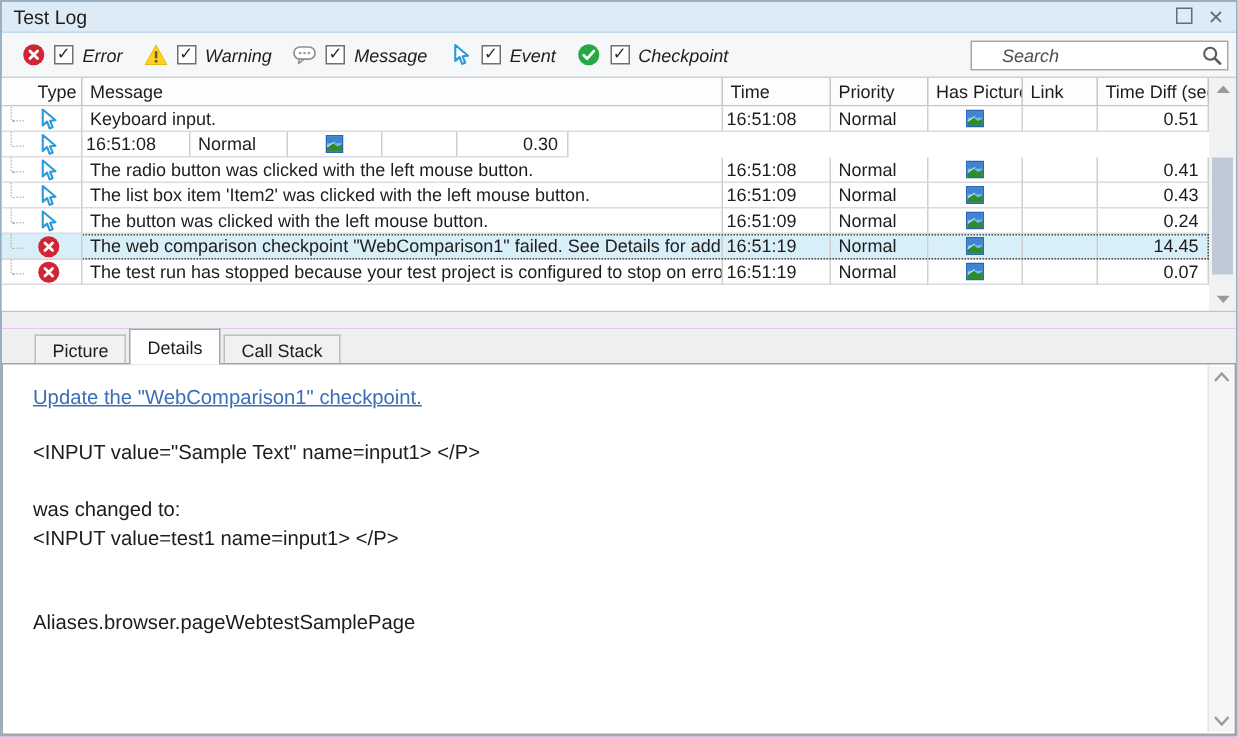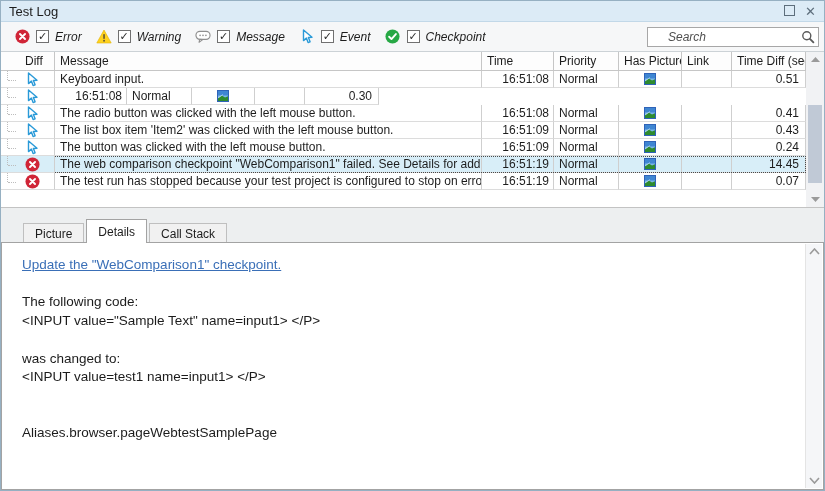--- a/index.html
+++ b/index.html
@@ -36,21 +36,21 @@
   .grid-header{display:flex;height:18px;flex:0 0 18px;background:#fdfdfd;border-bottom:1px solid #c6c6c6;}
   .hcell{box-sizing:border-box;border-right:1px solid #c6c6c6;font-size:12px;color:#1d1d1d;
          padding:2px 0 0 5px;white-space:nowrap;overflow:hidden;}
   .row{display:flex;height:17px;flex:0 0 17px;background:#fff;}
   .row.selected{background:var(--selection,#d8eef8);outline:1px dotted #4a4a4a;outline-offset:-1px;}
   .row.selected .cell{background:var(--selection,#d8eef8);}
   .cell{box-sizing:border-box;border-right:1px solid #cfcfcf;border-bottom:1px solid #dcdcdc;
         font-size:12px;color:#1d1d1d;white-space:nowrap;overflow:hidden;display:flex;align-items:center;}
   .c-type{width:54px;position:relative;padding-left:24px;}
   .c-msg{width:427px;padding-left:5px;}
-  .c-time{width:72px;justify-content:flex-end;padding-right:4px;}
+  .c-time{width:72px;justify-content:flex-end;padding-right:22px;}
   .c-pri{width:65px;padding-left:5px;}
   .c-pic{width:63px;justify-content:center;}
   .c-link{width:50px;}
   .c-diff{width:74px;justify-content:flex-end;padding-right:6px;}
   .tree{position:absolute;left:6px;top:0;bottom:7px;width:8px;border-left:1px dotted #bdbdbd;}
   .tree::after{content:"";position:absolute;left:0;bottom:-1px;width:8px;border-top:1px dotted #bdbdbd;}
   .r-icon{display:inline-flex;width:15px;height:15px;}
   .grid-filler{flex:1;background:#fff;}
 
   
@@ -155,21 +155,21 @@
             <circle cx="5.8" cy="5.8" r="4" fill="none" stroke="#5a5a5a" stroke-width="1.4"></circle>
             <line x1="8.9" y1="8.9" x2="12.4" y2="12.4" stroke="#5a5a5a" stroke-width="1.8" stroke-linecap="round"></line>
           </svg>
         </span>
     </span>
   </div>
 
   <div class="tablewrap">
     <div class="grid-main">
       <div class="grid-header">
-          <div class="hcell c-type" style="display: block;">Diff</div>
+          <div class="hcell c-type" style="display: block;">Type</div>
           <div class="hcell c-msg" style="display: block;">Message</div>
           <div class="hcell c-time" style="display: block;">Time</div>
           <div class="hcell c-pri" style="display: block;">Priority</div>
           <div class="hcell c-pic" style="display: block;">Has Picture</div>
           <div class="hcell c-link" style="display: block;">Link</div>
           <div class="hcell c-diff" style="display: block;">Time Diff (sec)</div>
         </div>
       <div>
           <div class="row">
     <div class="cell c-type">
@@ -384,21 +384,20 @@
       <div class="tab">Picture</div>
       <div class="tab active">Details</div>
       <div class="tab">Call Stack</div>
     </div>
 
   <div class="details">
     <div class="details-content">
       <div class="dline"><span class="dlink">Update the "WebComparison1" checkpoint.</span></div>
       <div>
           <div class="dline"> </div>
-          <div class="dline">The following code:</div>
           <div class="dline">&lt;INPUT value="Sample Text" name=input1&gt; &lt;/P&gt;</div>
           <div class="dline"> </div>
           <div class="dline">was changed to:</div>
           <div class="dline">&lt;INPUT value=test1 name=input1&gt; &lt;/P&gt;</div>
           <div class="dline"> </div>
           <div class="dline"> </div>
           <div class="dline">Aliases.browser.pageWebtestSamplePage</div>
         </div>
     </div>
     <div class="dscroll">

